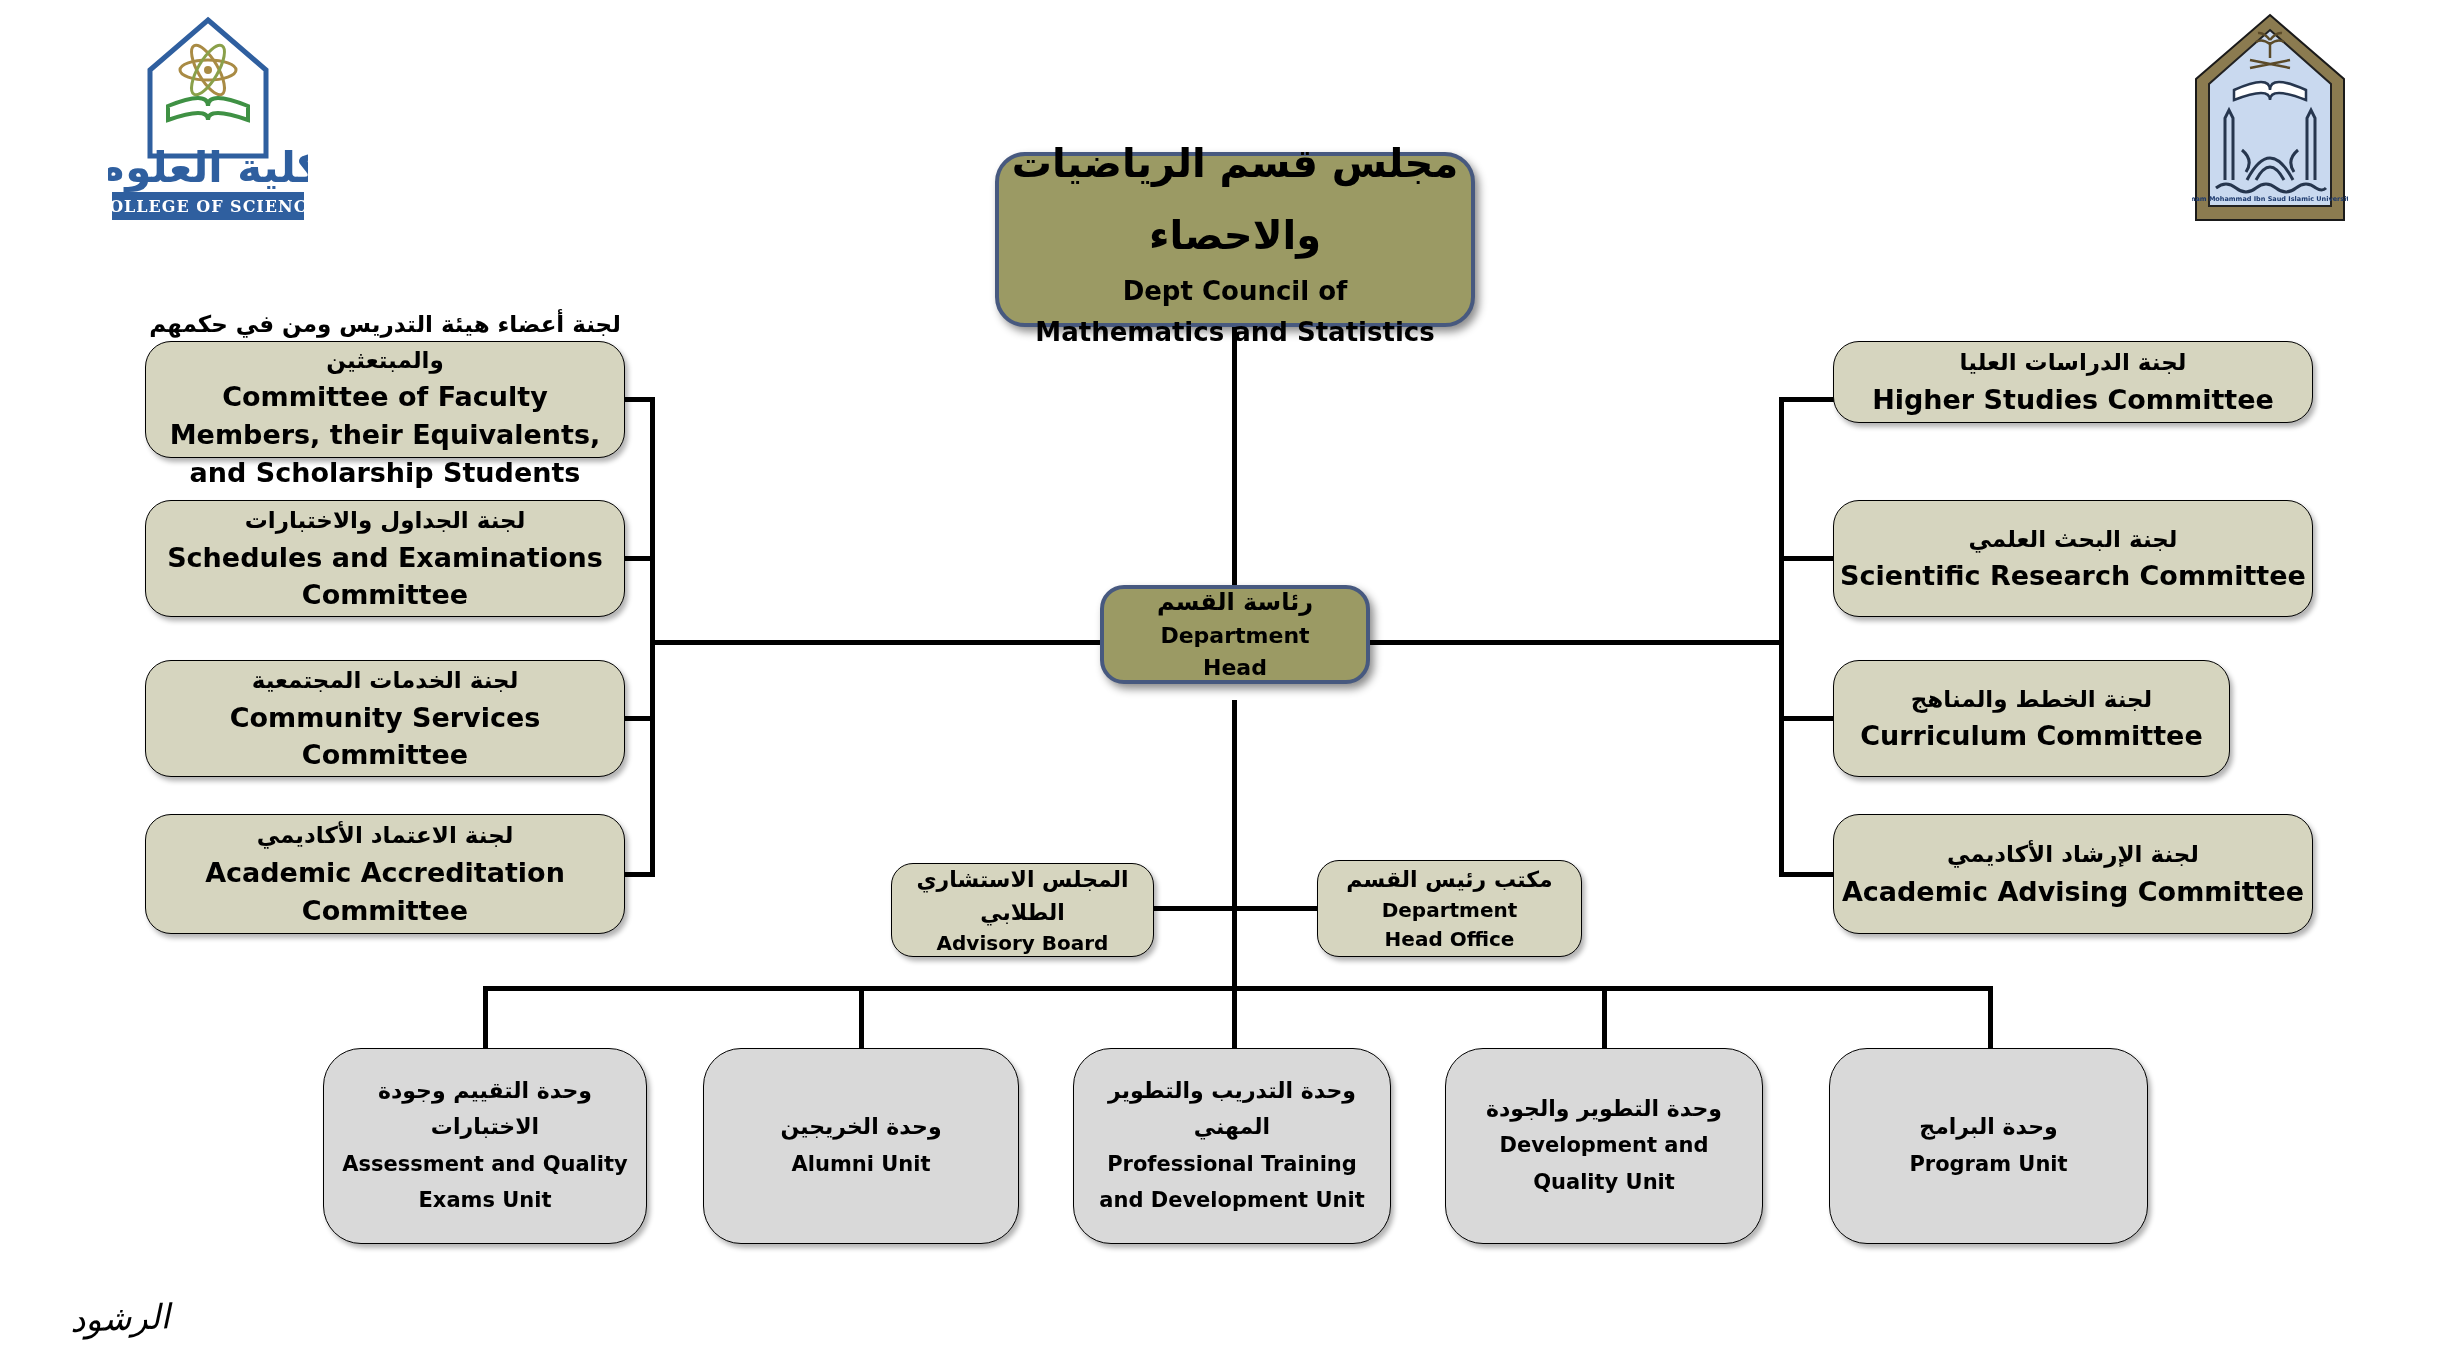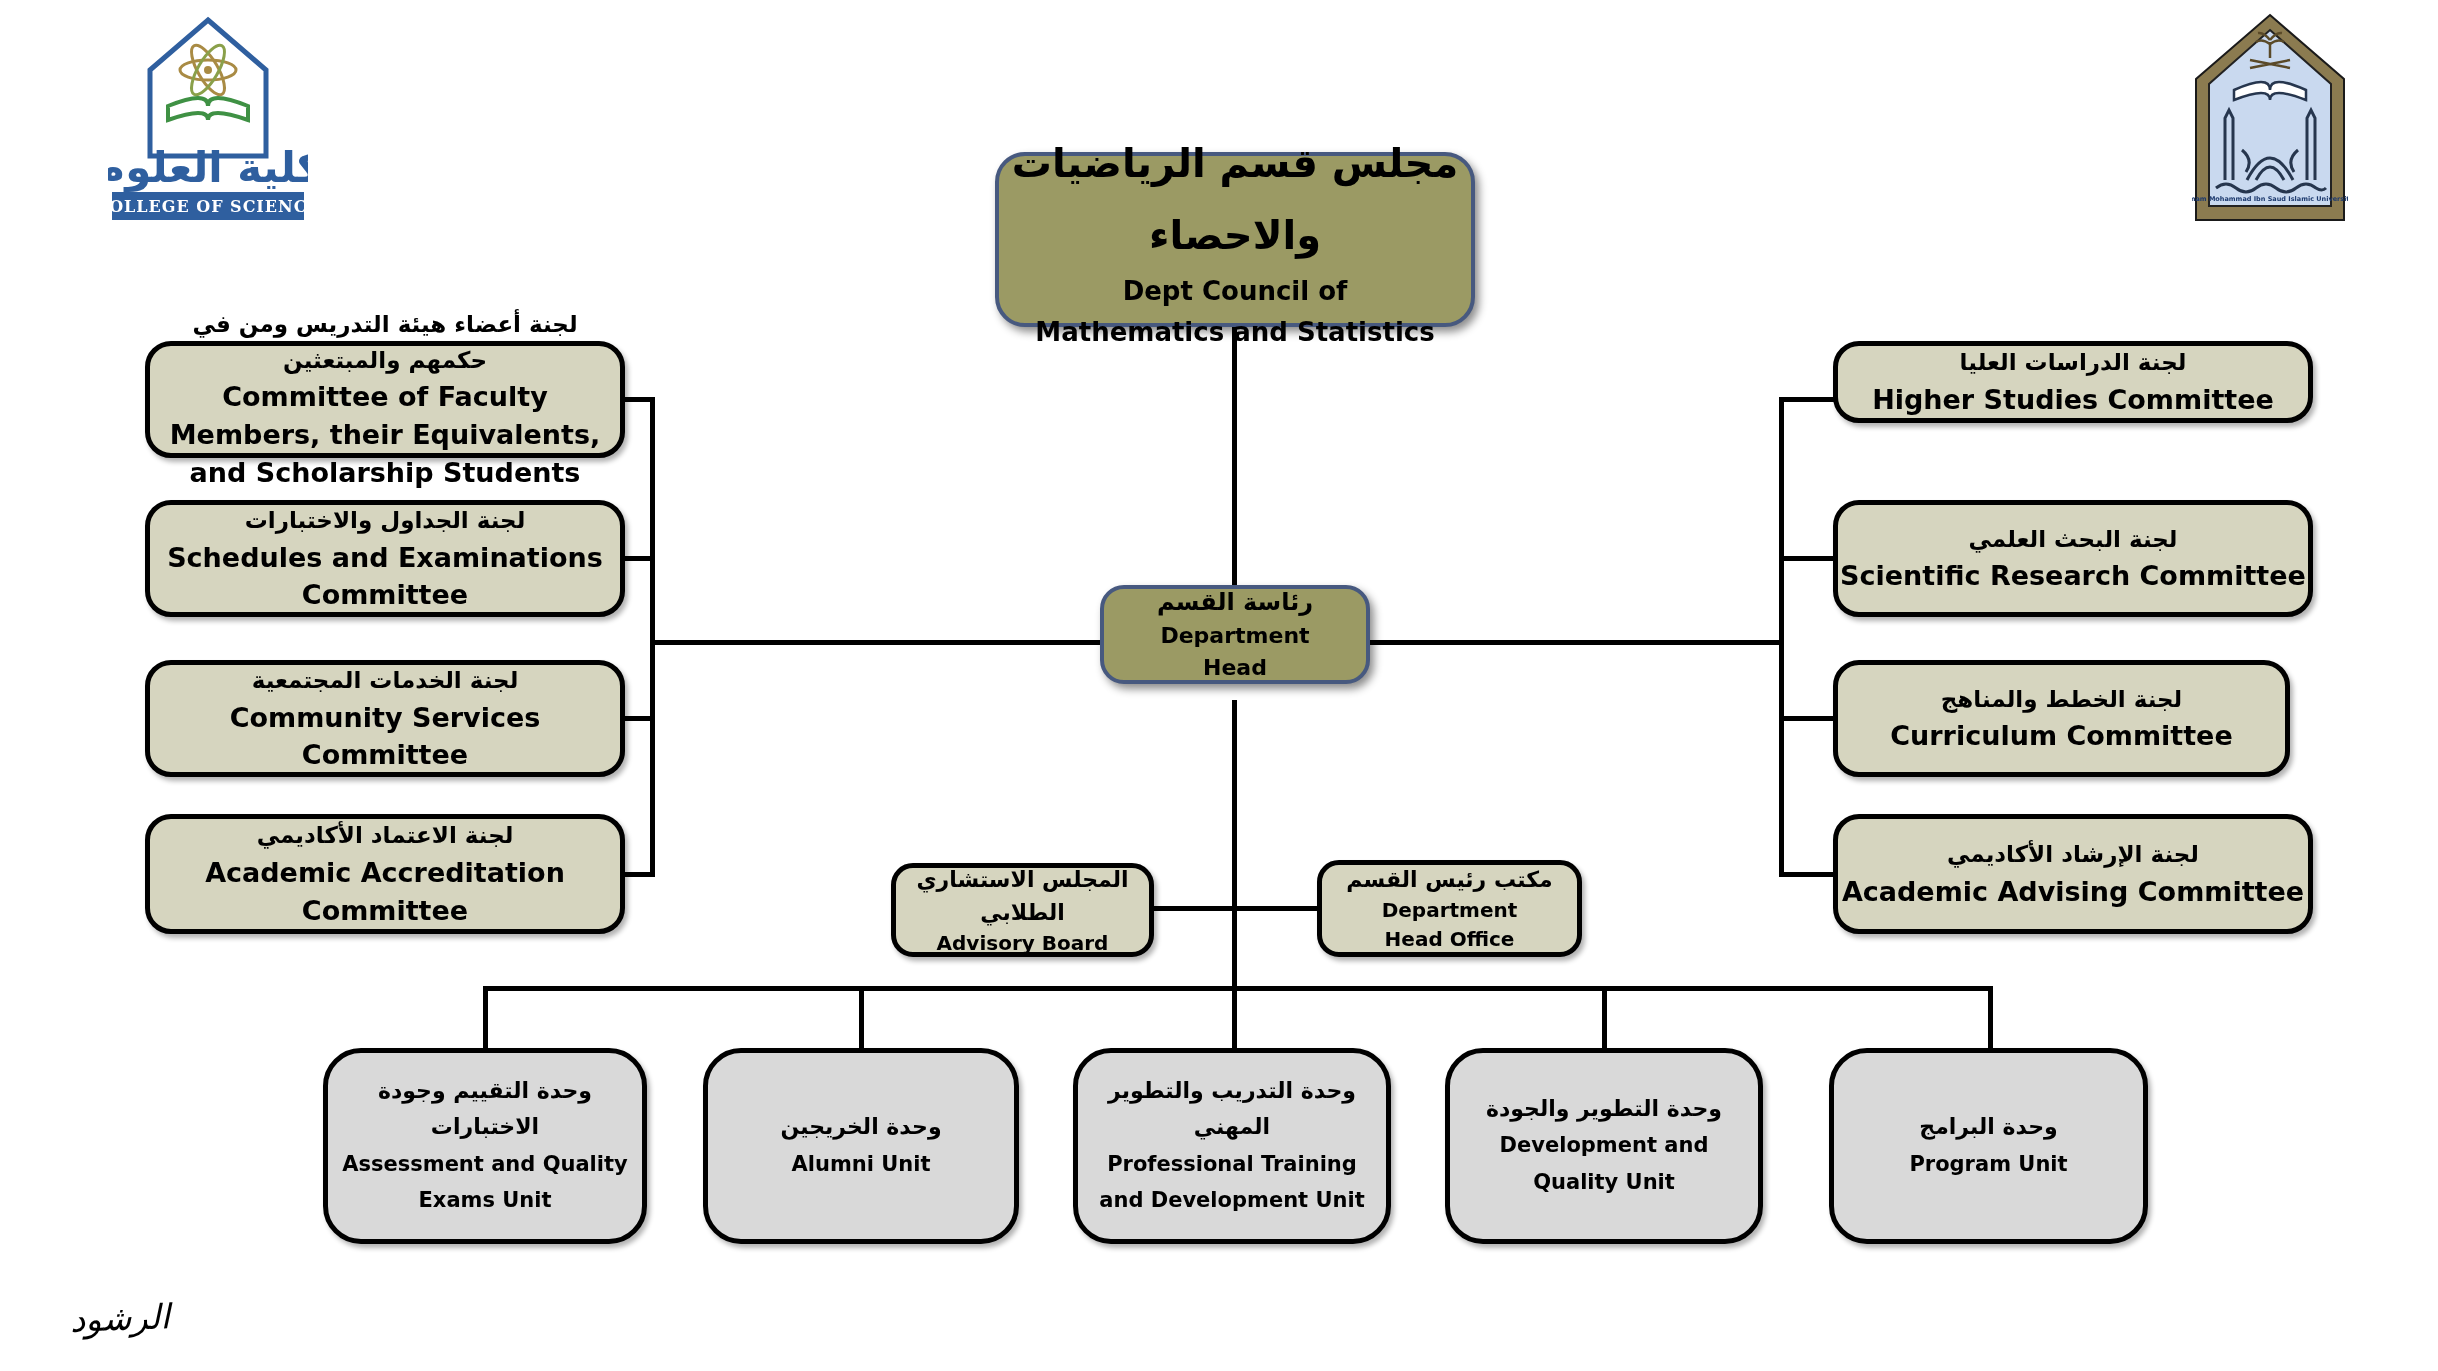--- a/index.html
+++ b/index.html
@@ -3,21 +3,21 @@
 <meta charset="utf-8">
 <style>
   html,body{margin:0;padding:0;background:#ffffff;}
   .canvas{
     position:relative;width:2438px;height:1371px;background:#ffffff;overflow:hidden;
     font-family:"DejaVu Sans",sans-serif;color:#000;
   }
   .box{
     position:absolute;box-sizing:border-box;display:flex;flex-direction:column;
     align-items:center;justify-content:center;text-align:center;font-weight:bold;
-    border:5px solid #000000;box-shadow:3px 4px 5px rgba(0,0,0,0.30);
+    border:1px solid #000000;box-shadow:3px 4px 5px rgba(0,0,0,0.30);
   }
   .olive{background:#9b9a64;border:4px solid #47597f;border-radius:30px;box-shadow:4px 5px 8px rgba(0,0,0,0.45);}
   .beige{background:#d6d5bf;border-radius:26px;}
   .gray{background:#d9d9d9;border-radius:38px;}
   .ar{font-size:23px;line-height:1.55;direction:rtl;}
   .en{font-size:27px;line-height:1.4;}
   .olive .ar{font-size:40px;line-height:1.8;}
   .olive .en{font-size:26px;line-height:1.55;text-align:center;}
   .dh .ar{font-size:24px;line-height:1.45;}
   .dh .en{font-size:22px;line-height:1.45;}
@@ -130,21 +130,21 @@
   </div>
 
   <div class="box beige" style="left:1833px;top:341px;width:480px;height:82px">
     <div class="ar" lang="ar">لجنة الدراسات العليا</div>
     <div class="en">Higher Studies Committee</div>
   </div>
   <div class="box beige" style="left:1833px;top:500px;width:480px;height:117px">
     <div class="ar" lang="ar">لجنة البحث العلمي</div>
     <div class="en">Scientific Research Committee</div>
   </div>
-  <div class="box beige" style="left:1833px;top:660px;width:457px;height:117px">
+  <div class="box beige" style="left:1833px;top:660px;width:397px;height:117px">
     <div class="ar" lang="ar">لجنة الخطط والمناهج</div>
     <div class="en">Curriculum Committee</div>
   </div>
   <div class="box beige" style="left:1833px;top:814px;width:480px;height:120px">
     <div class="ar" lang="ar">لجنة الإرشاد الأكاديمي</div>
     <div class="en">Academic Advising Committee</div>
   </div>
 
   <div class="box beige sm" style="left:891px;top:863px;width:263px;height:94px;border-radius:22px">
     <div class="ar" lang="ar">المجلس الاستشاري الطلابي</div>

